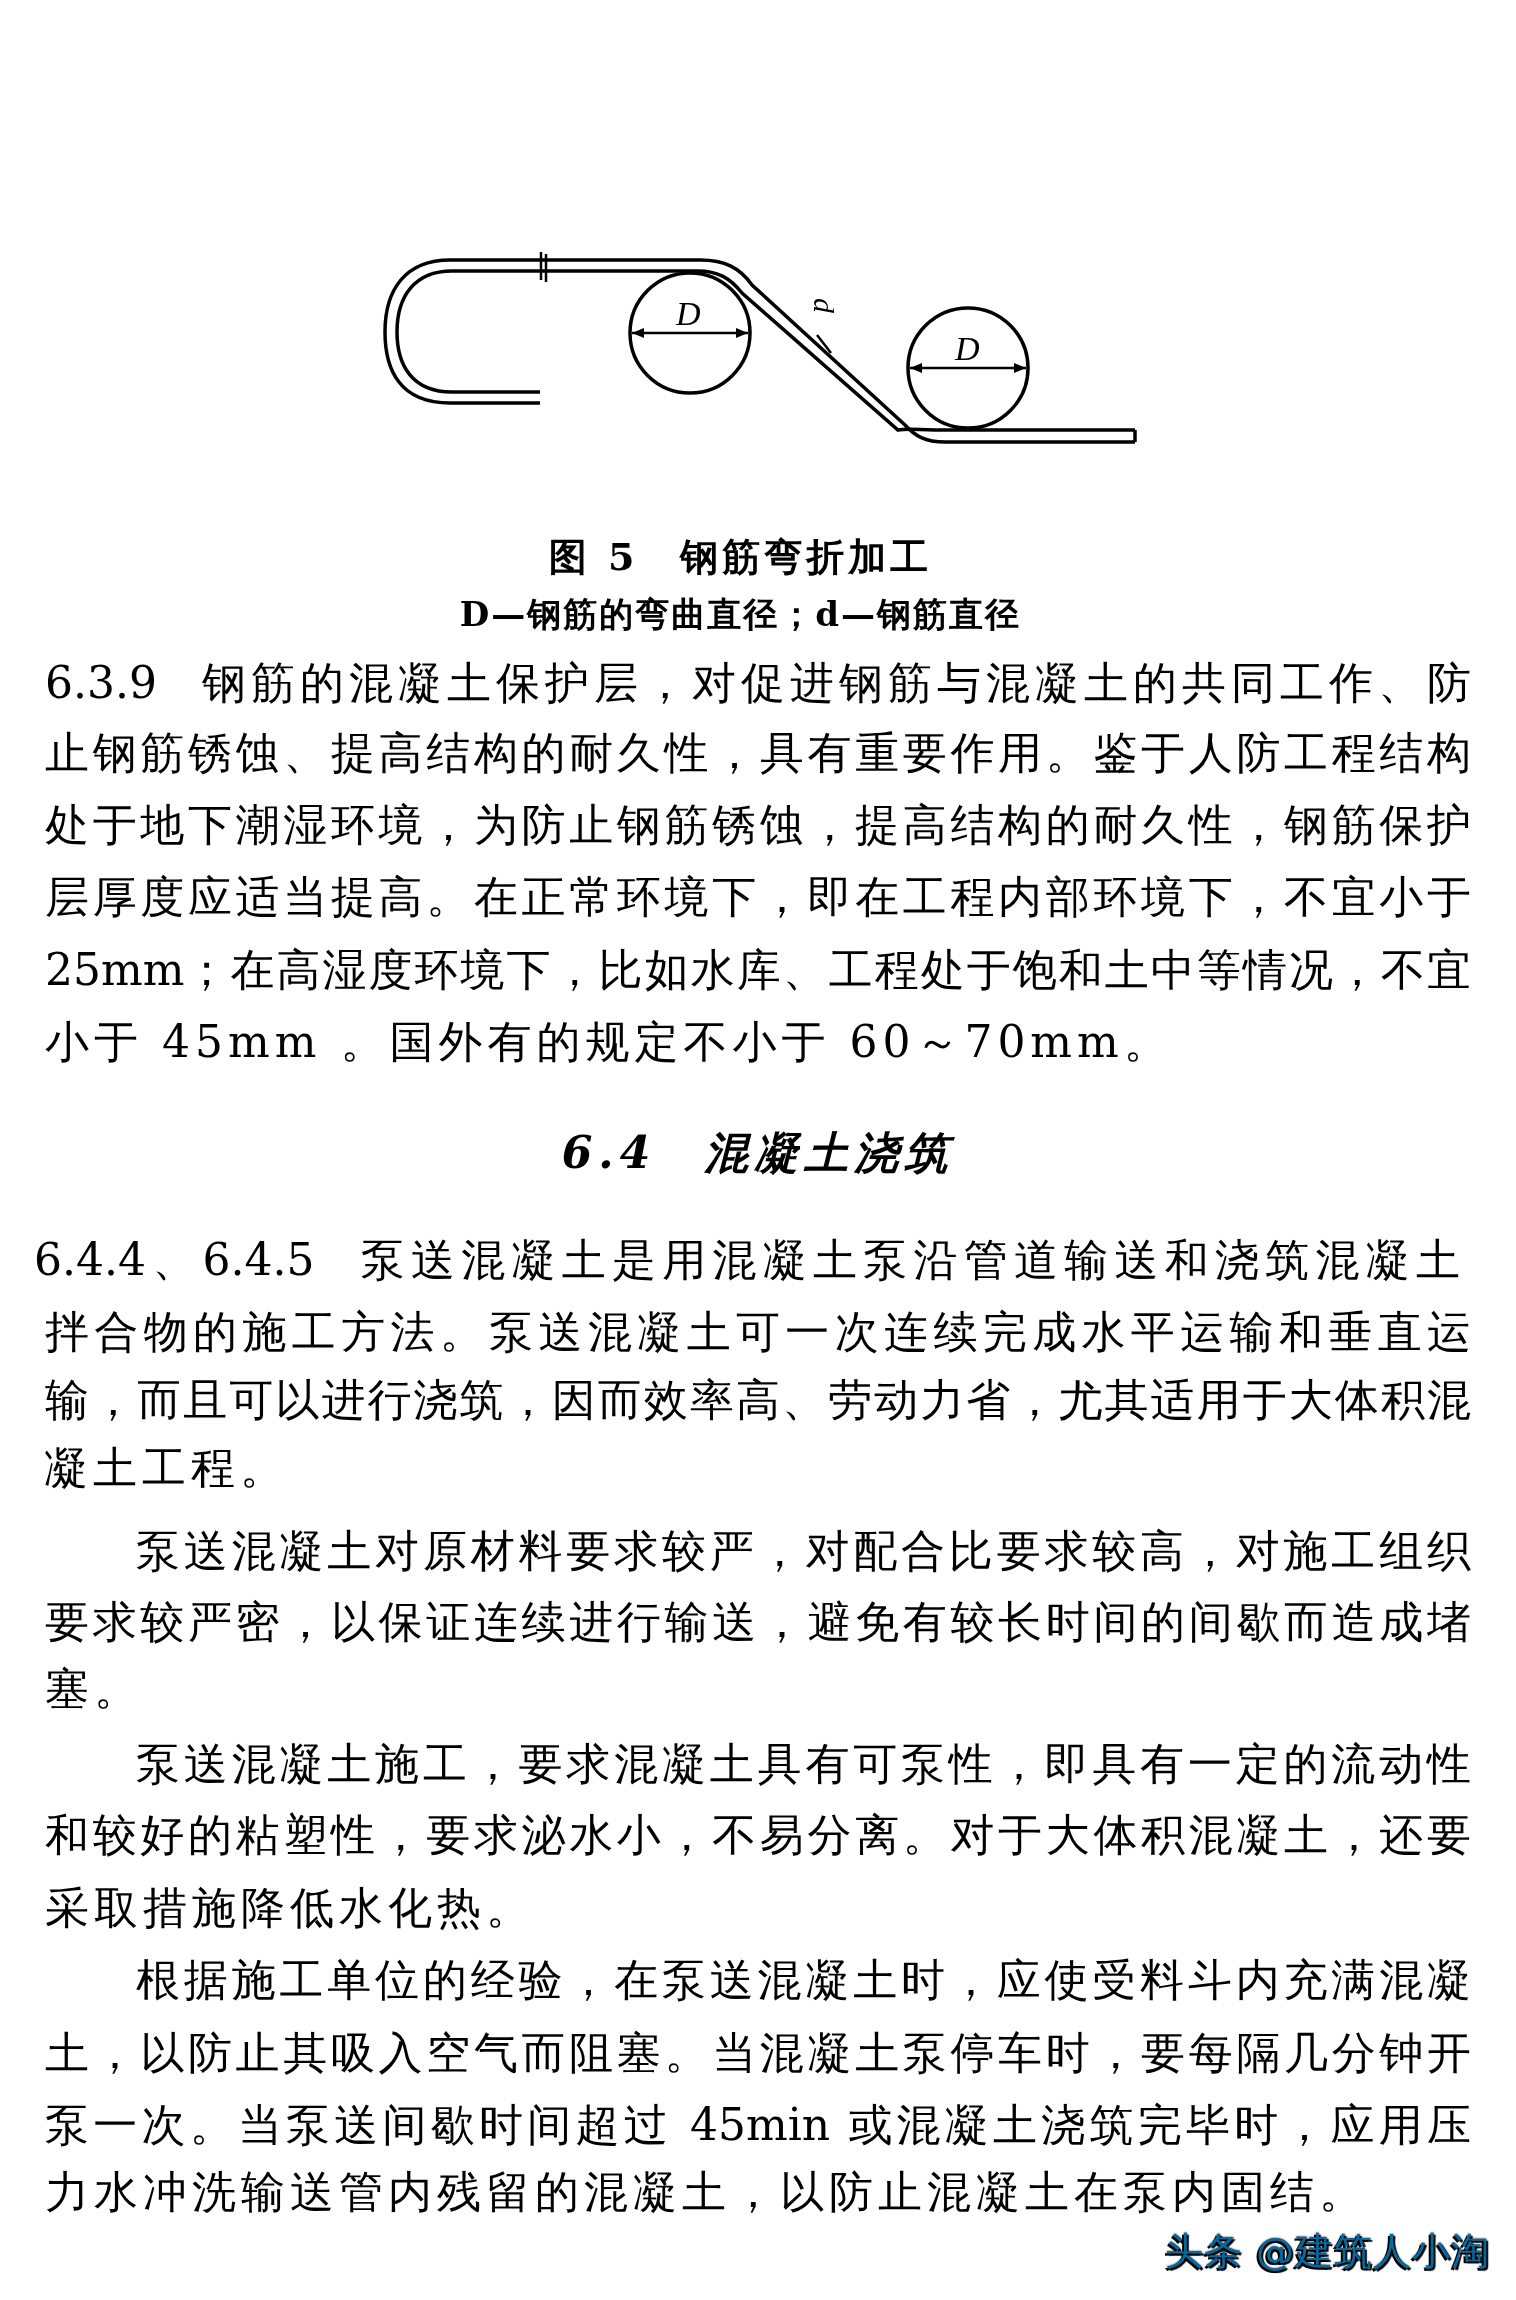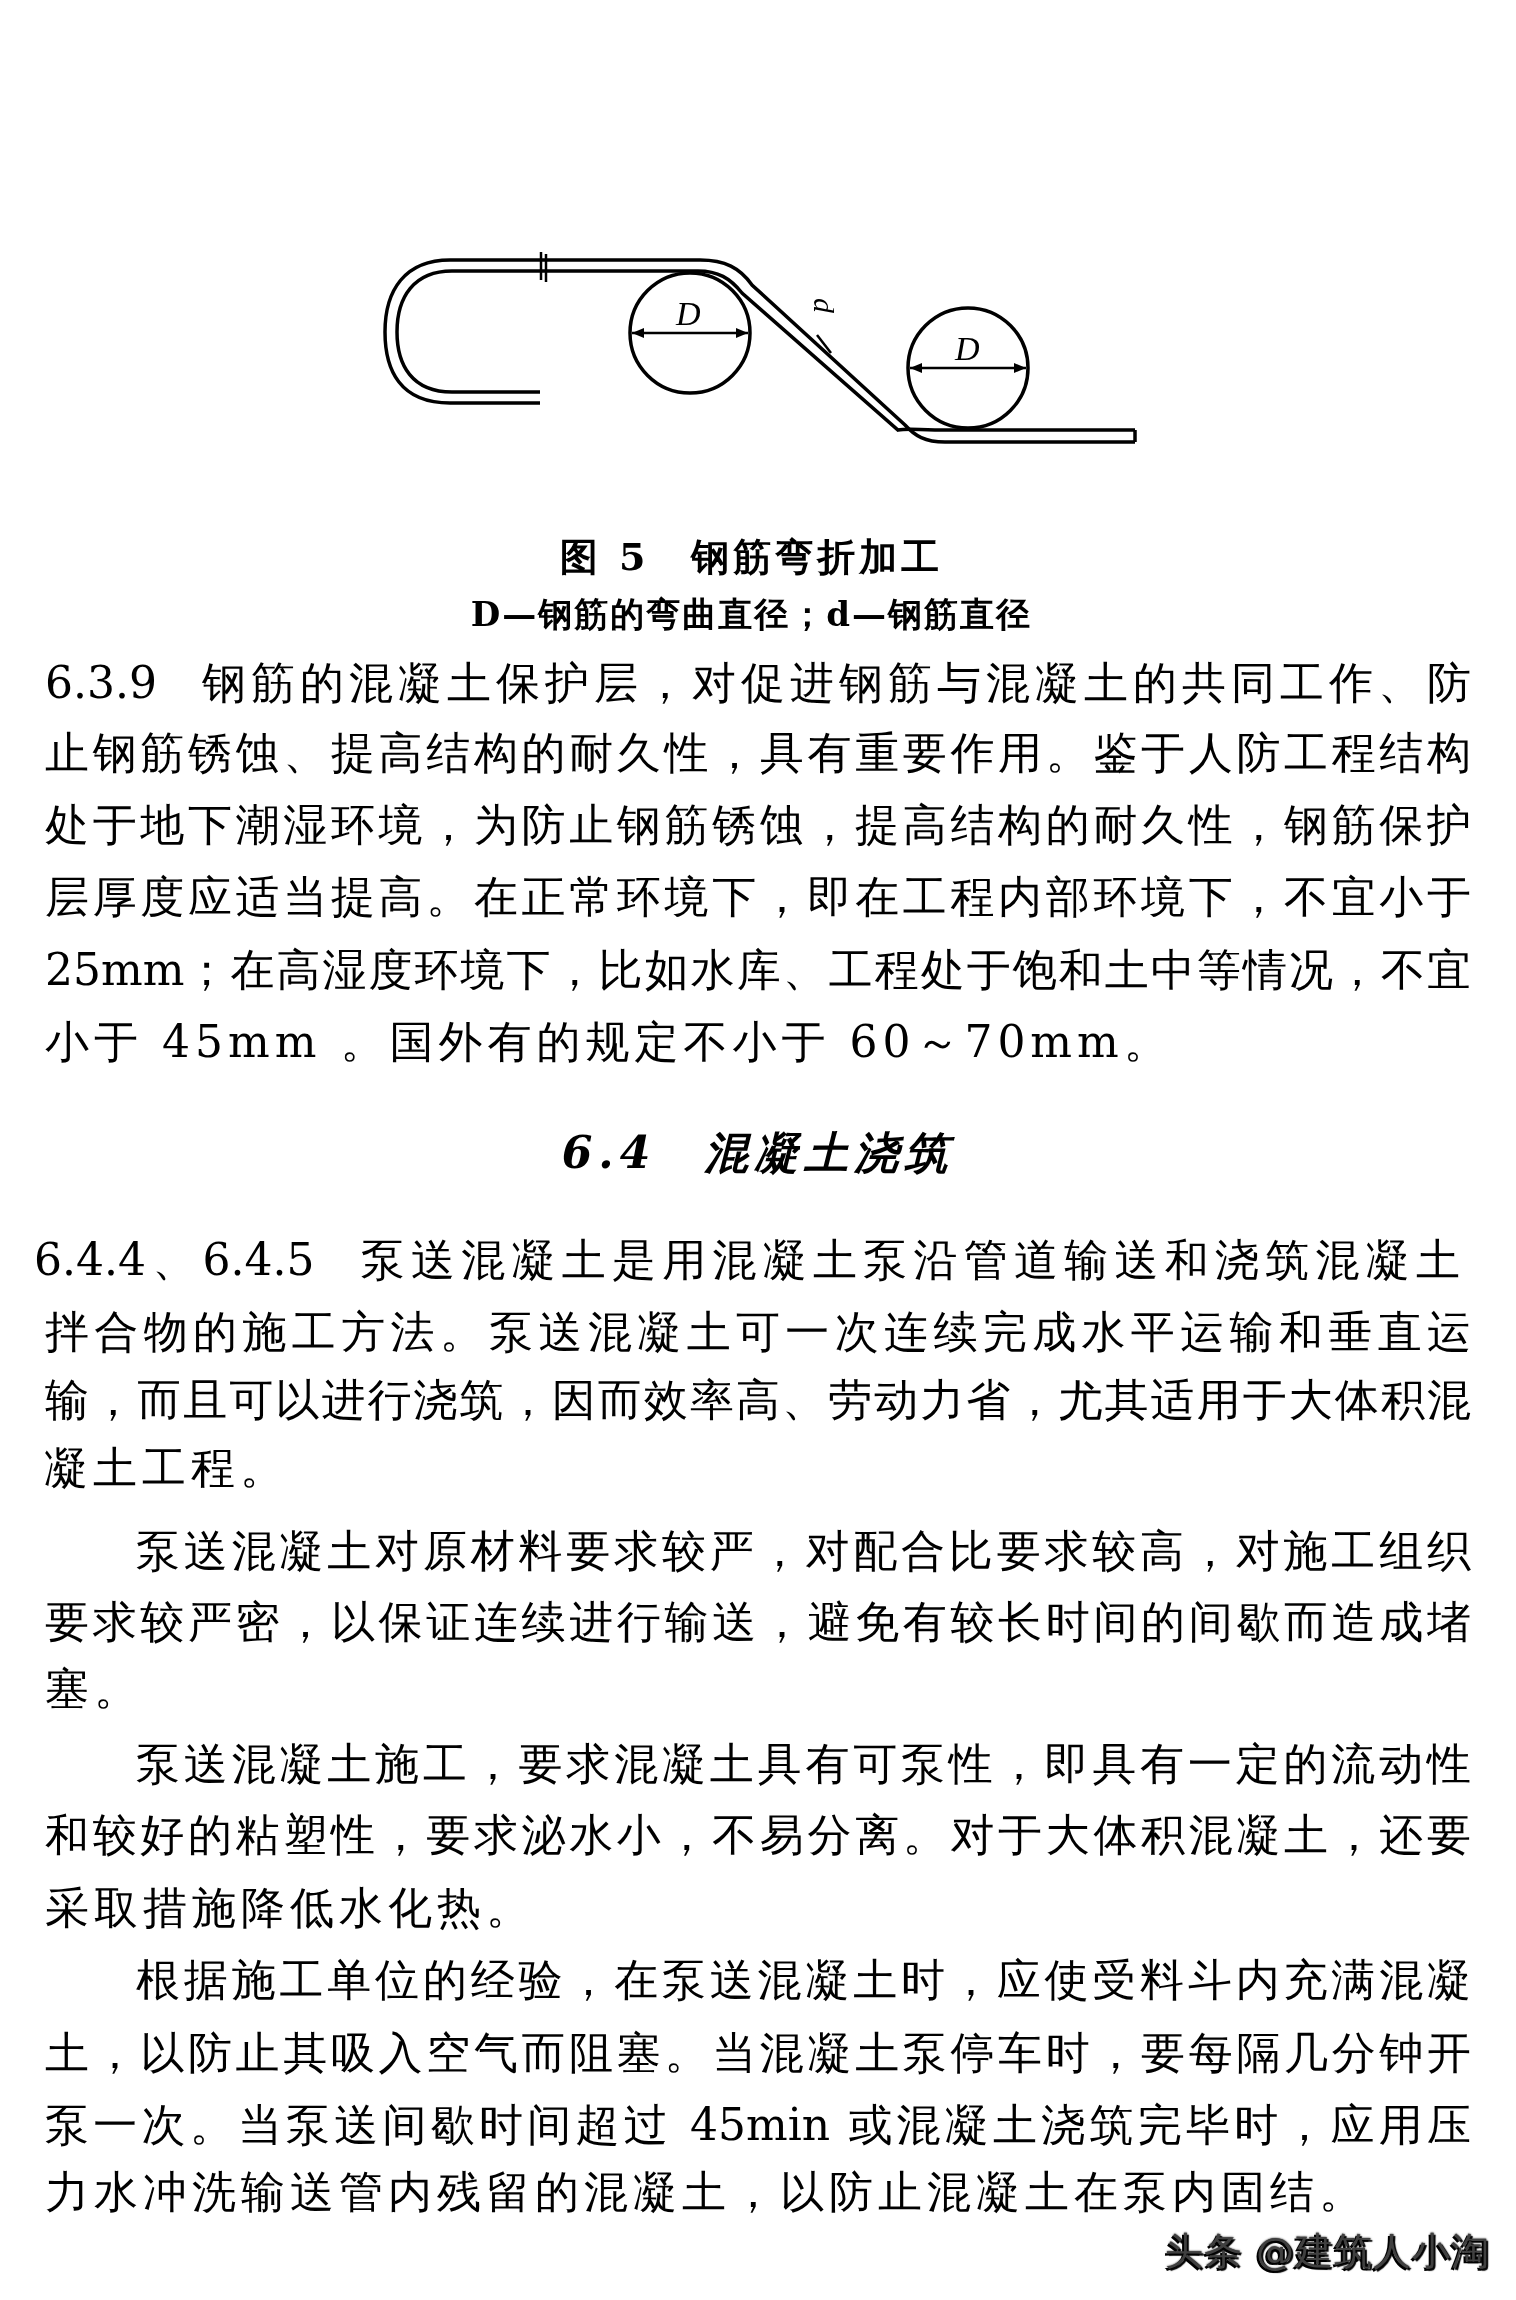--- a/index.html
+++ b/index.html
@@ -1,31 +1,31 @@
 <!DOCTYPE html>
 <html><head>
 <meta charset="utf-8">
 <style>
   html, body { margin: 0; padding: 0; background: #ffffff; }
   body { width: 1516px; height: 2300px; position: relative; overflow: hidden;
          font-family: "DejaVu Serif", "Liberation Serif", serif; color: #000; }
   .figure { position: absolute; left: 0; top: 0; width: 1516px; height: 500px; }
-  .caption { position: absolute; left: 0; width: 1481px; text-align: center; white-space: nowrap; padding-left: 11px; }
+  .caption { position: absolute; left: 0; width: 1481px; text-align: center; white-space: nowrap; }
   .caption-title { top: 532px; font-size: 38px; letter-spacing: 4px; font-weight: bold; }
   .caption-legend { top: 592px; font-size: 34px; letter-spacing: 2px; font-weight: bold; }
   .line { position: absolute; height: 60px; line-height: 60px; font-size: 44px;
           white-space: nowrap; overflow: visible; }
   .line.justify { text-align: justify; text-align-last: justify; white-space: normal; overflow: hidden; }
   .line.short { letter-spacing: 5px; }
   .secnum { font-weight: normal; margin-right: 40px; font-family: "DejaVu Serif", serif; }
   .heading { position: absolute; left: 0; width: 1516px; top: 1123px; height: 60px; line-height: 60px;
              text-align: center; font-size: 44px; font-weight: bold; letter-spacing: 6px; font-style: italic; }
   .heading .num { margin-right: 48px; }
   .watermark { position: absolute; left: 1165px; top: 2226px; font-size: 38px;
-               font-family: "DejaVu Sans", sans-serif; color: #404040; letter-spacing: 1px;
+               font-family: "DejaVu Sans", sans-serif; color: #0369a1; letter-spacing: 1px;
                text-shadow: -2px 2px 0 #000, 2px 2px 1px #000, 0 0 2px #000; white-space: nowrap; }
 </style>
 </head>
 <body>
 
 <svg class="figure" viewBox="0 0 1516 500" xmlns="http://www.w3.org/2000/svg">
   <g fill="none" stroke="#000" stroke-width="3.5" stroke-linecap="butt">
 
     <path d="M 540 403 L 450 403 C 400 403 385 370 385 332 C 385 290 405 260 450 260 L 700 260 C 725 260 740 268 752 285 L 905 425 C 915 436 925 442 945 442 L 1135 442"></path>
 

